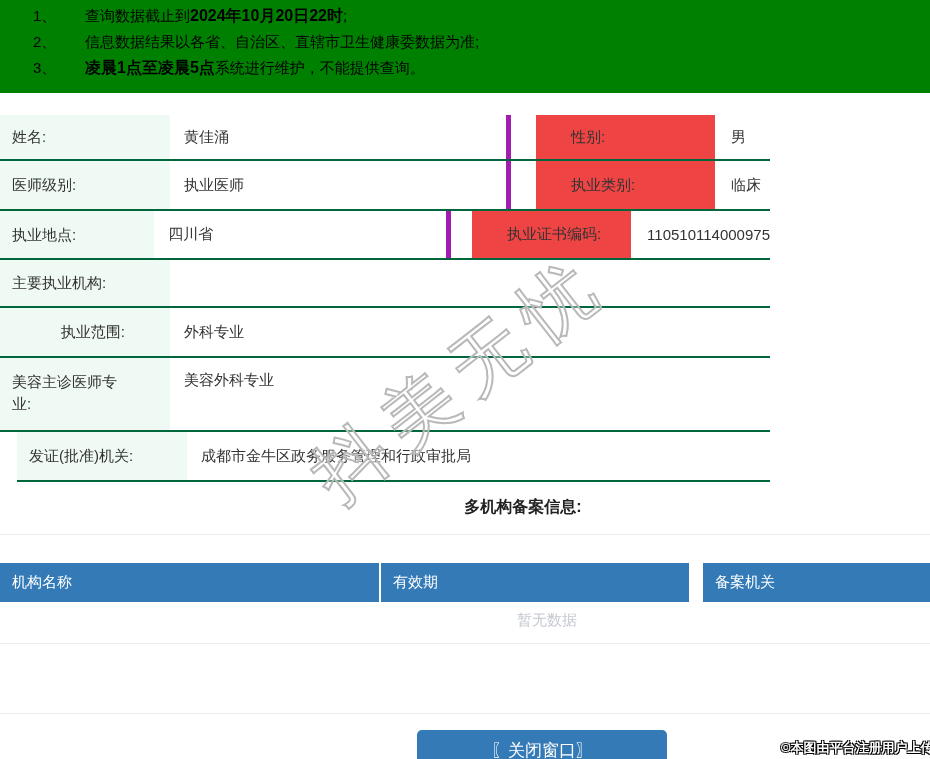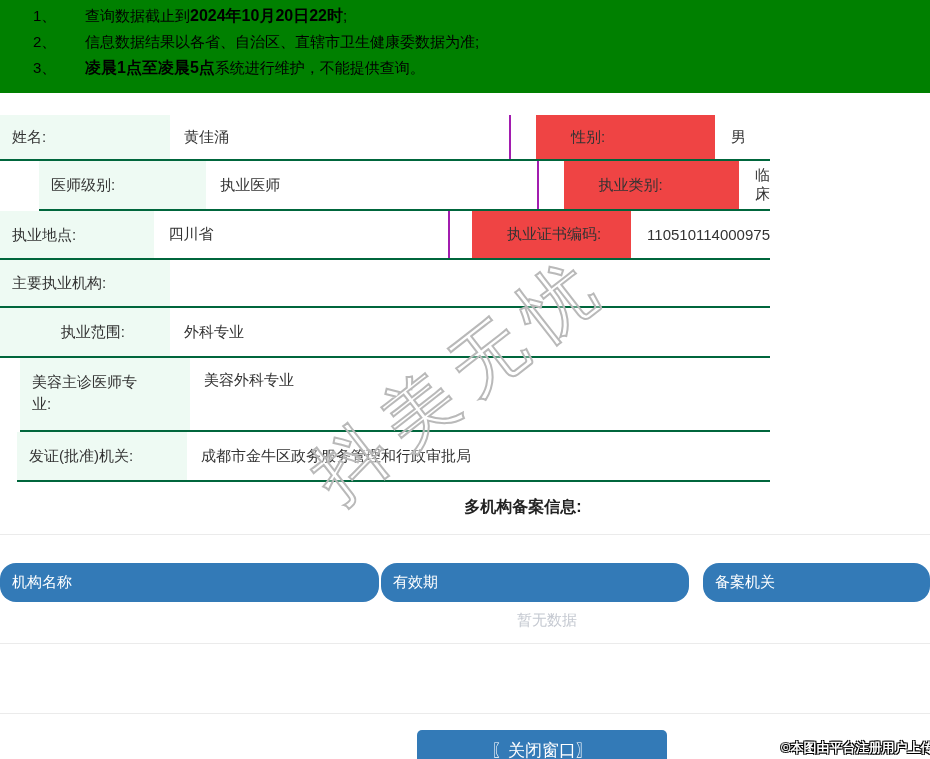--- a/index.html
+++ b/index.html
@@ -11,50 +11,50 @@
   .banner {
     position:absolute; top:0; left:0; width:930px; height:93px;
     background:#008000; color:#000000; font-size:15px; padding-top:3px; box-sizing:border-box;
   }
   .notice-line { line-height:26px; padding-left:33px; white-space:nowrap; }
   .notice-num { display:inline-block; min-width:52px; }
   .notice-bold { font-weight:bold; font-size:16px; }
   
   .info-table { position:absolute; top:115px; left:0; width:770px; }
   .info-row { display:flex; box-sizing:border-box; border-bottom:2px solid #00663c; align-items:center; font-size:15px; }
-  .r0 { height:46px; } .r1 { height:50px;margin-left:39px; } .r2 { height:49px; }
-  .r3 { height:48px; } .r4 { height:50px;text-align:right; } .r5 { height:74px; align-items:flex-start;margin-left:20px; }
+  .r0 { height:46px; } .r1 { height:50px; } .r2 { height:49px; }
+  .r3 { height:48px; } .r4 { height:50px;text-align:right; } .r5 { height:74px; align-items:flex-start; }
   .r5 > div { padding-top:13px; }
   .r6 { height:50px;margin-left:17px; }
   .cell-label {
     width:170px; box-sizing:border-box; background:#eefaf3;
     padding-left:12px; padding-right:45px; align-self:stretch;
     display:flex; flex-direction:column; justify-content:center; line-height:22px;
   }
   .r5 .cell-label { justify-content:flex-start; padding-top:13px; }
-  .cell-value  { width:341px; box-sizing:border-box; border-right:2px solid #a21caf; padding-left:14px; align-self:stretch; display:flex; align-items:center; }
+  .cell-value  { width:341px; box-sizing:border-box; border-right:5px solid #a21caf; padding-left:14px; align-self:stretch; display:flex; align-items:center; }
   .cell-spacer { width:25px; align-self:stretch; }
   .cell-label2 {
     width:179px; box-sizing:border-box; background:#ef4444; padding-left:35px;
     align-self:stretch; display:flex; align-items:center;
   }
   .cell-value2 { flex:1; padding-left:16px; align-self:stretch; display:flex; align-items:center; }
   .cell-value-full { flex:1; padding-left:14px; align-self:stretch; display:flex; align-items:center; }
   .r5 .cell-value-full { align-items:flex-start; }
   
   .section-title {
     position:absolute; top:497px; left:0; width:1046px; text-align:center;
     font-weight:bold; font-size:16px; color:#222;
   }
   .divider { position:absolute; left:0; width:930px; height:0; border-top:1px solid #ebebeb; }
   .div1 { top:534px; } .div2 { top:643px; } .div3 { top:713px; }
   .filing-header { position:absolute; top:563px; left:0; width:930px; height:39px; display:flex; }
   .fh-cell {
     background:#337ab7; color:#fff; font-size:15px; box-sizing:border-box;
-    padding-left:12px; display:flex; align-items:center;border-radius:16px;
+    padding-left:12px; display:flex; align-items:center;
   }
   .fh-0 { width:384px; } .fh-1 { width:312px; margin-left:2px; } .fh-2 { width:230px; margin-left:14px; }
   .empty-text {
     position:absolute; top:611px; left:0; width:1094px; text-align:center;
     color:#c5c9d1; font-size:15px;
   }
   
   .close-btn {
     position:absolute; top:730px; left:417px; width:250px; height:40px;
     background:#337ab7; border:none; border-radius:5px; color:#fff;

